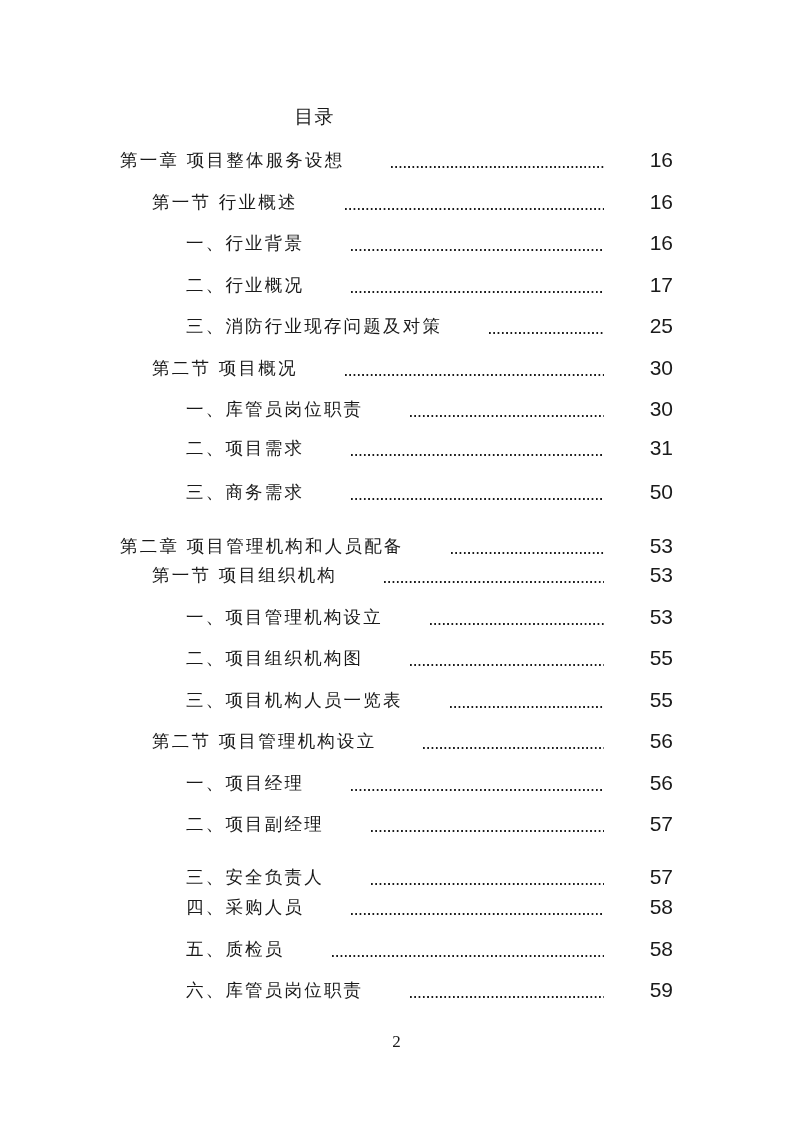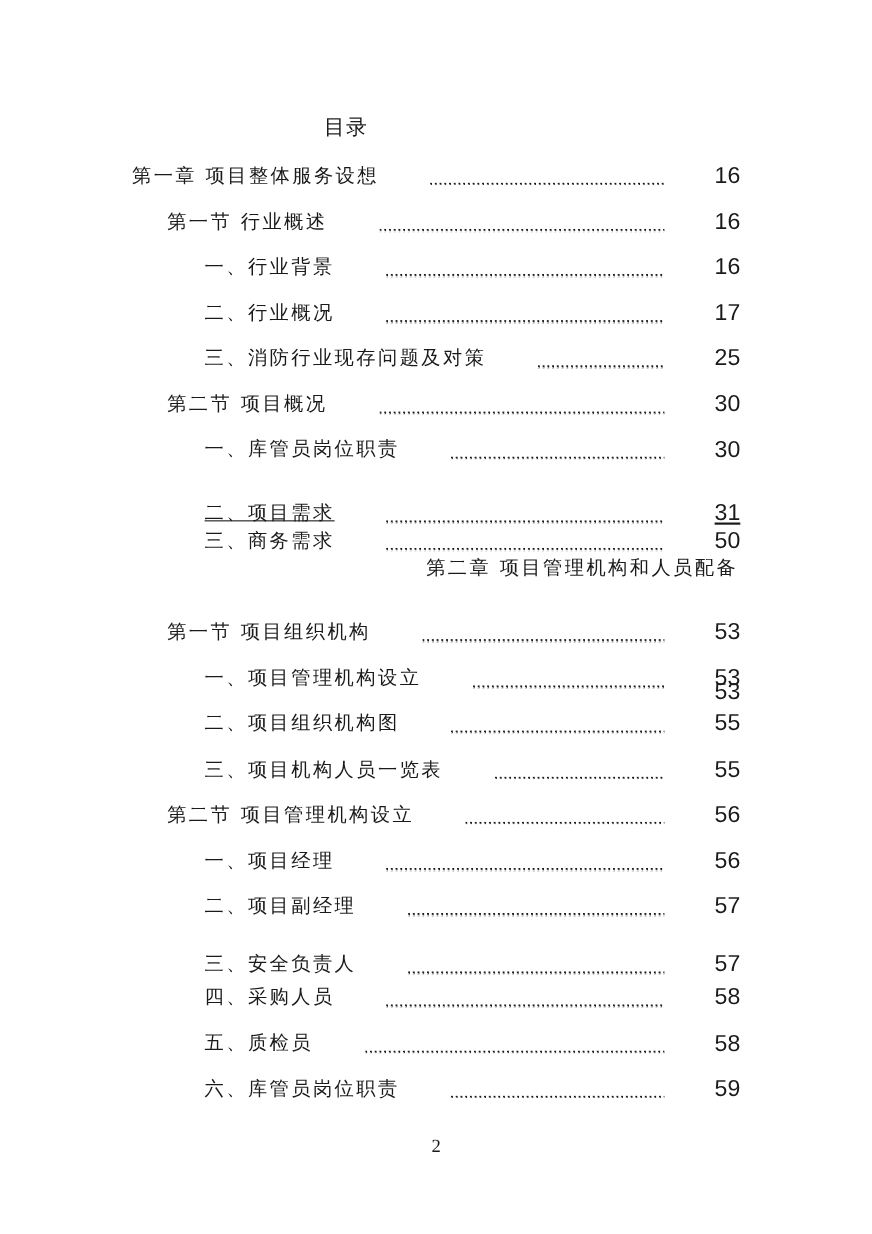--- a/index.html
+++ b/index.html
@@ -114,31 +114,31 @@
   <li class="toc-entry level-2" style="top:207.5px;">
     <span class="toc-label">第二节  项目概况</span>
     <span class="toc-leader"></span>
     <span class="toc-page">30</span>
   </li>
   <li class="toc-entry level-3" style="top:249px;">
     <span class="toc-label">一、库管员岗位职责</span>
     <span class="toc-leader"></span>
     <span class="toc-page">30</span>
   </li>
-  <li class="toc-entry level-3" style="top:307px;text-decoration:underline;">
+  <li class="toc-entry level-3" style="top:288px;">
     <span class="toc-label">二、项目需求</span>
     <span class="toc-leader"></span>
     <span class="toc-page">31</span>
   </li>
   <li class="toc-entry level-3" style="top:332px;">
     <span class="toc-label">三、商务需求</span>
     <span class="toc-leader"></span>
     <span class="toc-page">50</span>
   </li>
-  <li class="toc-entry level-1" style="top:357px;flex-direction:column;">
+  <li class="toc-entry level-1" style="top:386px;">
     <span class="toc-label">第二章  项目管理机构和人员配备</span>
     <span class="toc-leader"></span>
     <span class="toc-page">53</span>
   </li>
   <li class="toc-entry level-2" style="top:415px;">
     <span class="toc-label">第一节  项目组织机构</span>
     <span class="toc-leader"></span>
     <span class="toc-page">53</span>
   </li>
   <li class="toc-entry level-3" style="top:456.5px;">

